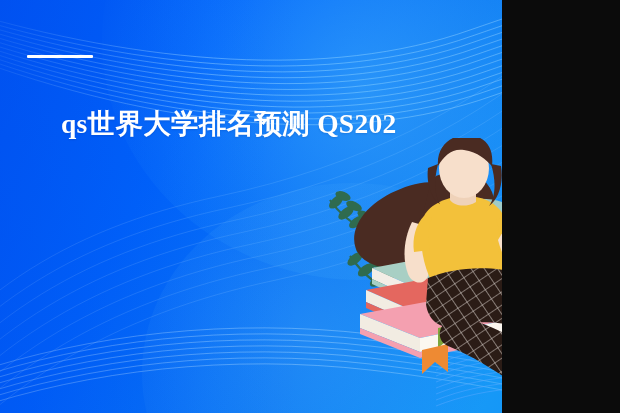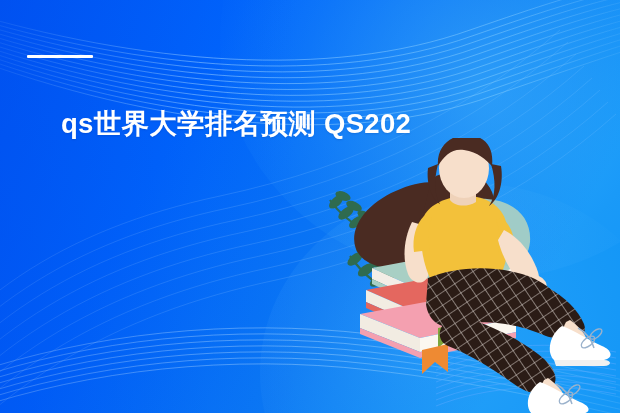--- a/index.html
+++ b/index.html
@@ -2,24 +2,24 @@
 <html><head>
 <meta charset="utf-8">
 <style>
   html, body {
     margin: 0;
     padding: 0;
     background: #0b0b0b;
   }
   #banner {
     position: relative;
-    width: 620px;
+    width: 502px;
     height: 413px;
     overflow: hidden;
-    font-family: Liberation Sans, sans-serif;
+    font-family: Liberation Serif, serif;
     background: linear-gradient(100deg, #0059f7 0%, #0063fb 30%, #0a72f2 62%, #0f8cf6 88%, #1298f7 100%);
   }
   
   .wave-layer {
     position: absolute;
     inset: 0;
     pointer-events: none;
   }
   .glow-tr {
     position: absolute;

